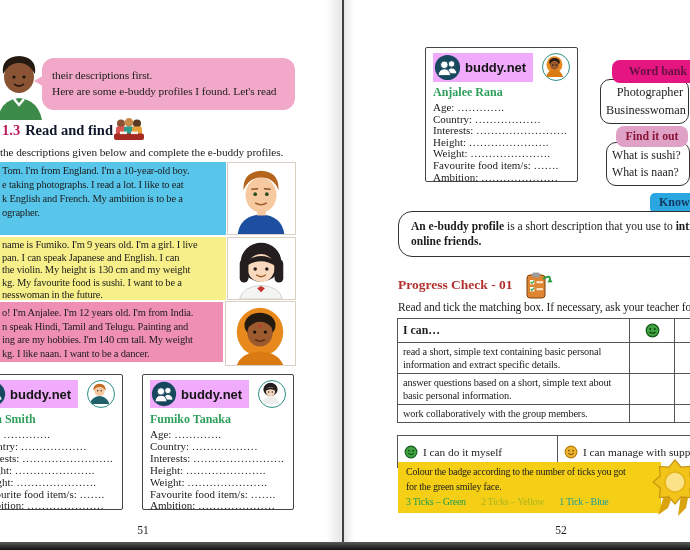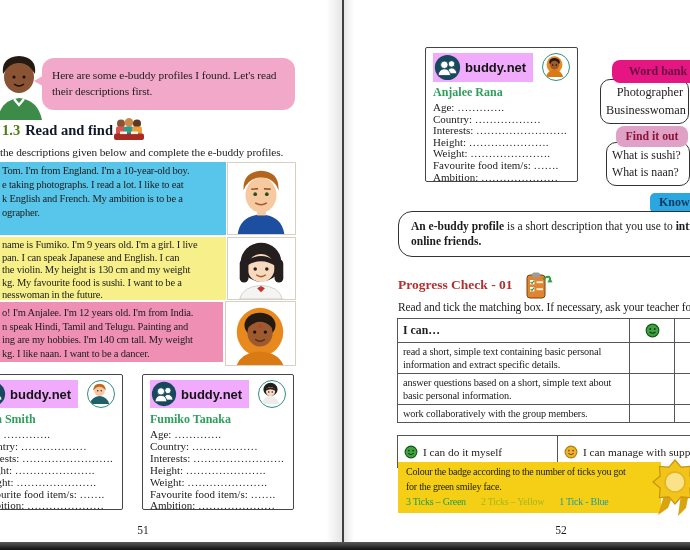--- a/index.html
+++ b/index.html
@@ -111,26 +111,26 @@
     <path d="M20 47 L25 53 L30 47" stroke="#ffffff" stroke-width="2.4" fill="none"></path>
     <ellipse cx="25" cy="25" rx="15" ry="16" fill="#8a5434"></ellipse>
     <path d="M9 22 Q7 5 25 4 Q43 5 41 22 Q34 10 25 11 Q16 10 9 22 Z" fill="#241a12"></path>
     <circle cx="20" cy="25" r="1.6" fill="#1a120c"></circle>
       <circle cx="30" cy="25" r="1.6" fill="#1a120c"></circle>
     <path d="M20 32 Q25 36 30 32" stroke="#1a120c" stroke-width="1.4" fill="none"></path>
   </svg>
 
   <div class="abs bubble-tail"></div>
   <div class="abs bubble" style="background: rgb(242, 168, 200);">
+      <div class="ln last">their descriptions first.</div>
       <div class="ln">Here are some e-buddy profiles I found. Let's read</div>
-      <div class="ln last">their descriptions first.</div>
     </div>
 
   <div class="abs sect">
-    <span class="num" style="color: #4d7c0f;">1.3</span><span style="color: #0f172a;">Read and find</span>
+    <span class="num" style="color: #be185d;">1.3</span><span style="color: #0f172a;">Read and find</span>
   </div>
 
   <svg class="abs reading-icon" viewBox="0 0 34 26">
     <circle cx="9" cy="6.5" r="4" fill="#8a5434"></circle>
     <circle cx="17" cy="5.5" r="4.4" fill="#c98a4b"></circle>
     <circle cx="25" cy="6.5" r="4" fill="#5a3a22"></circle>
     <rect x="4" y="9.5" width="10" height="8" rx="2" fill="#d9534f"></rect>
     <rect x="12" y="9.5" width="10" height="8" rx="2" fill="#2a9d8f"></rect>
     <rect x="20" y="9.5" width="10" height="8" rx="2" fill="#e9a13b"></rect>
     <rect x="2" y="16.5" width="30" height="6.5" rx="2" fill="#a62b22"></rect>

